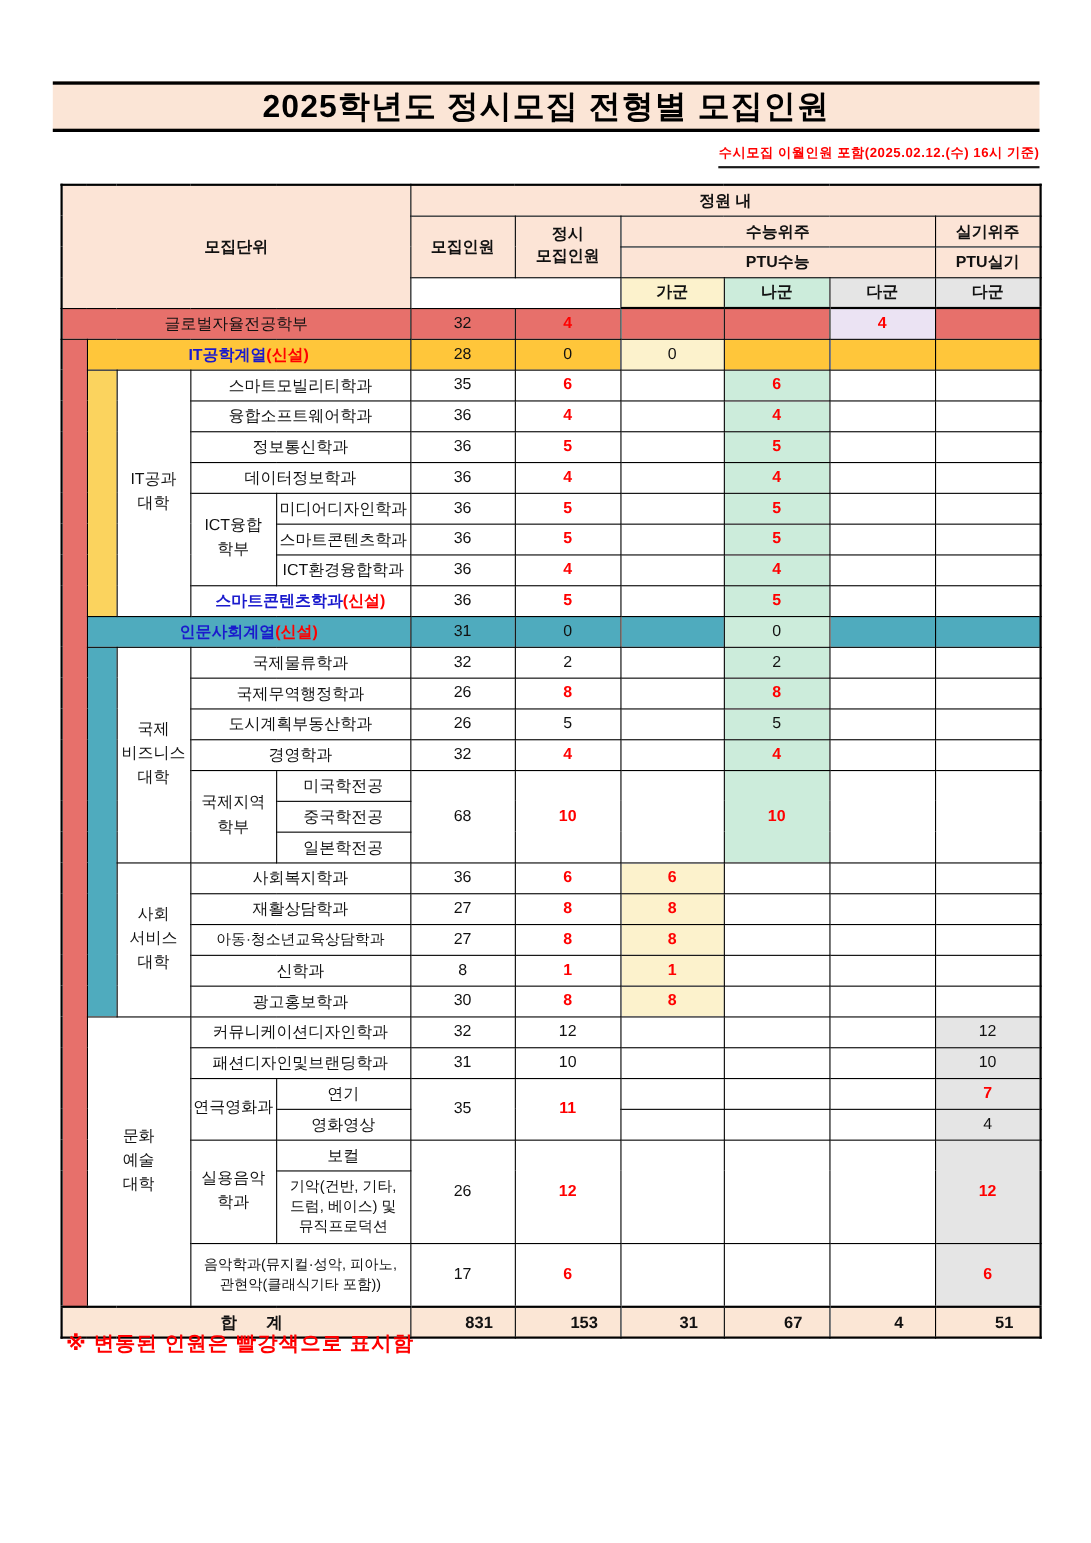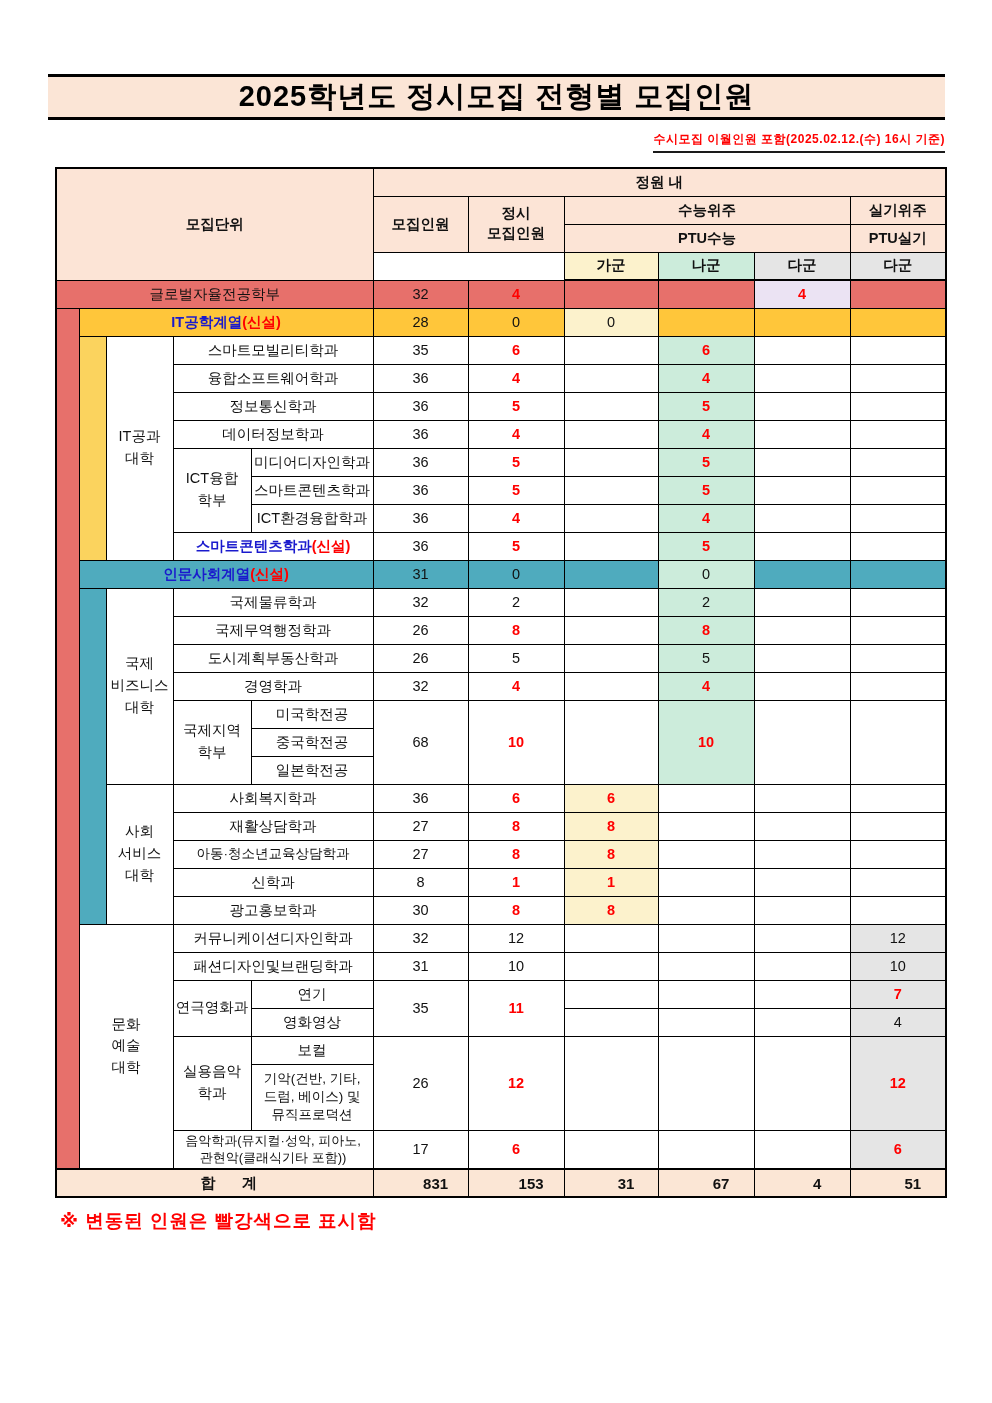--- a/index.html
+++ b/index.html
@@ -27,21 +27,21 @@
     position:absolute;left:55px;top:167px;width:890px;
     border-collapse:collapse;table-layout:fixed;
     border:2px solid #000;
   }
   table.adm td{
     border:1px solid #000;text-align:center;vertical-align:middle;
     padding:0 2px;font-size:14.5px;overflow:hidden;
   }
   tr.h{height:28px;}
   tr.tall3{height:66px;}
-  tr.tall2{height:39px;}
+  tr.tall2{height:58px;}
   .pre{white-space:pre-line;line-height:1.35;}
   .hdr{background:#FCE4D6;font-weight:700;font-size:15px;}
   thead tr:last-child td{border-bottom:2px solid #000;}
   td.unit-hdr{border-bottom:2px solid #000;}
   tr.total td{border-top:2px solid #000;background:#FBE6D5;font-weight:700;font-size:15px;padding-left:32px;}
   .total-label{white-space:pre;letter-spacing:2px;}
   
   .bg-red{background:#E7706B;}
   .bg-orange{background:#FFC63A;}
   .bg-yellowstrip{background:#FBD35E;}

